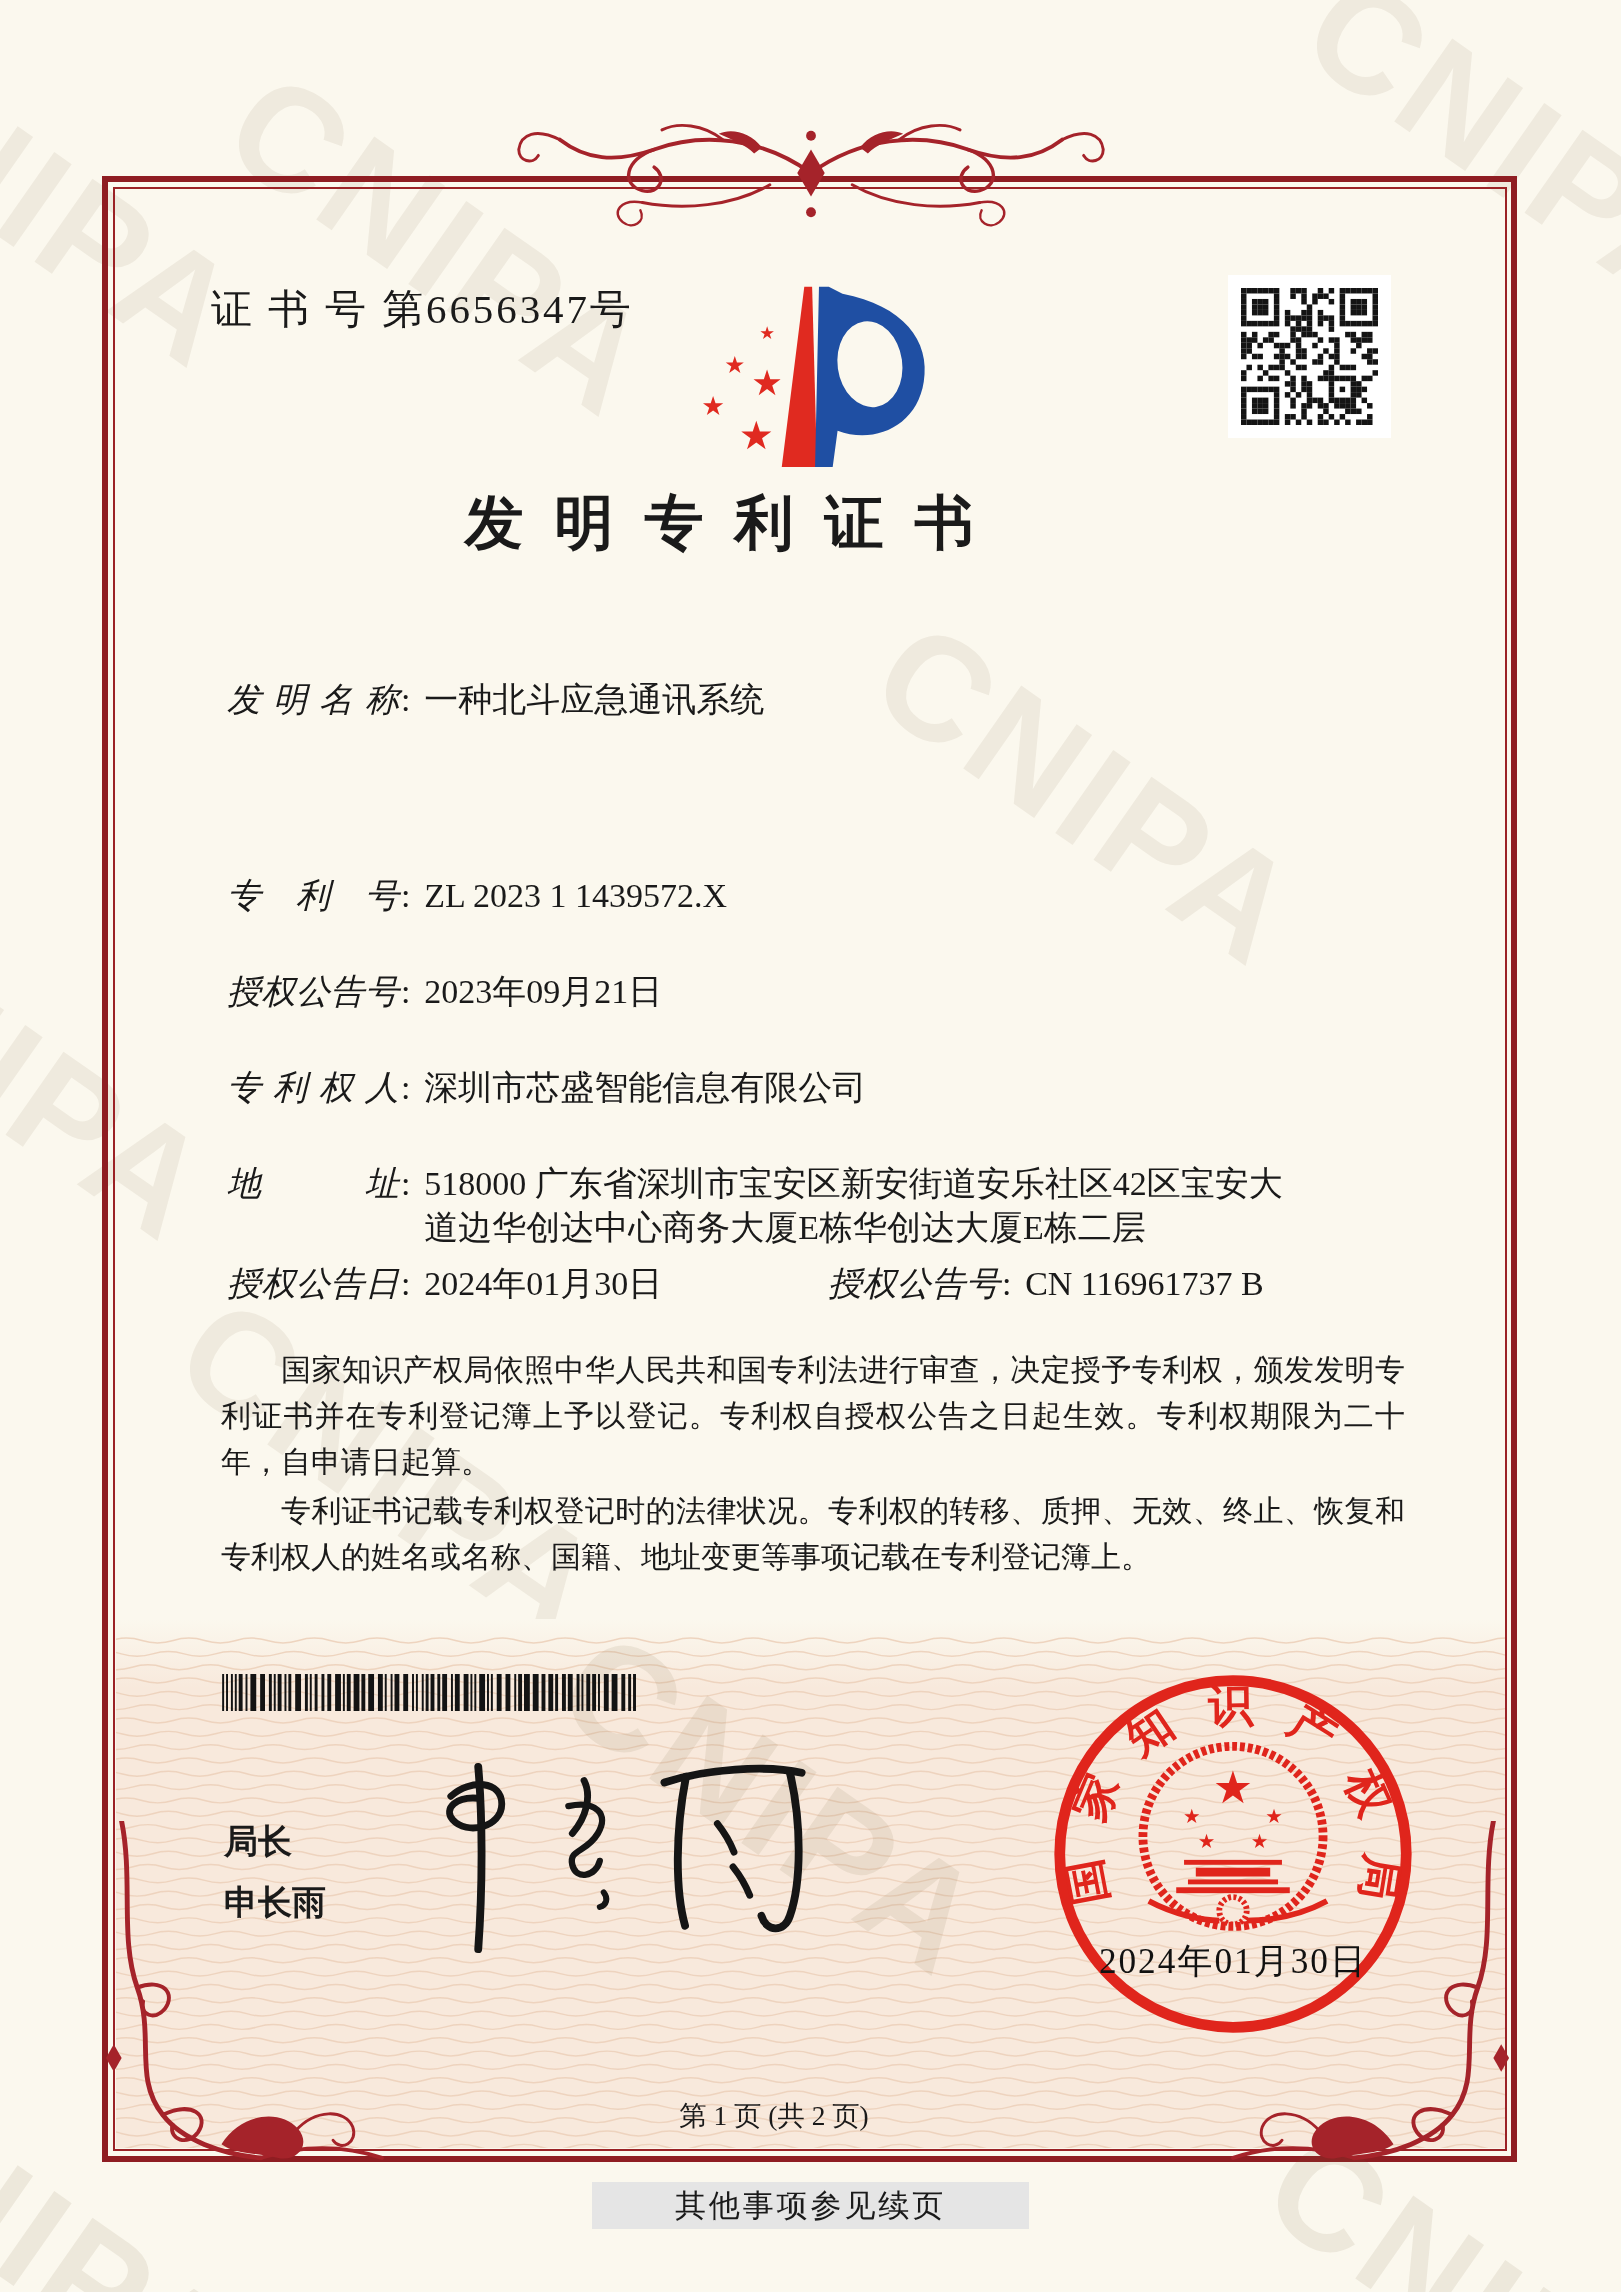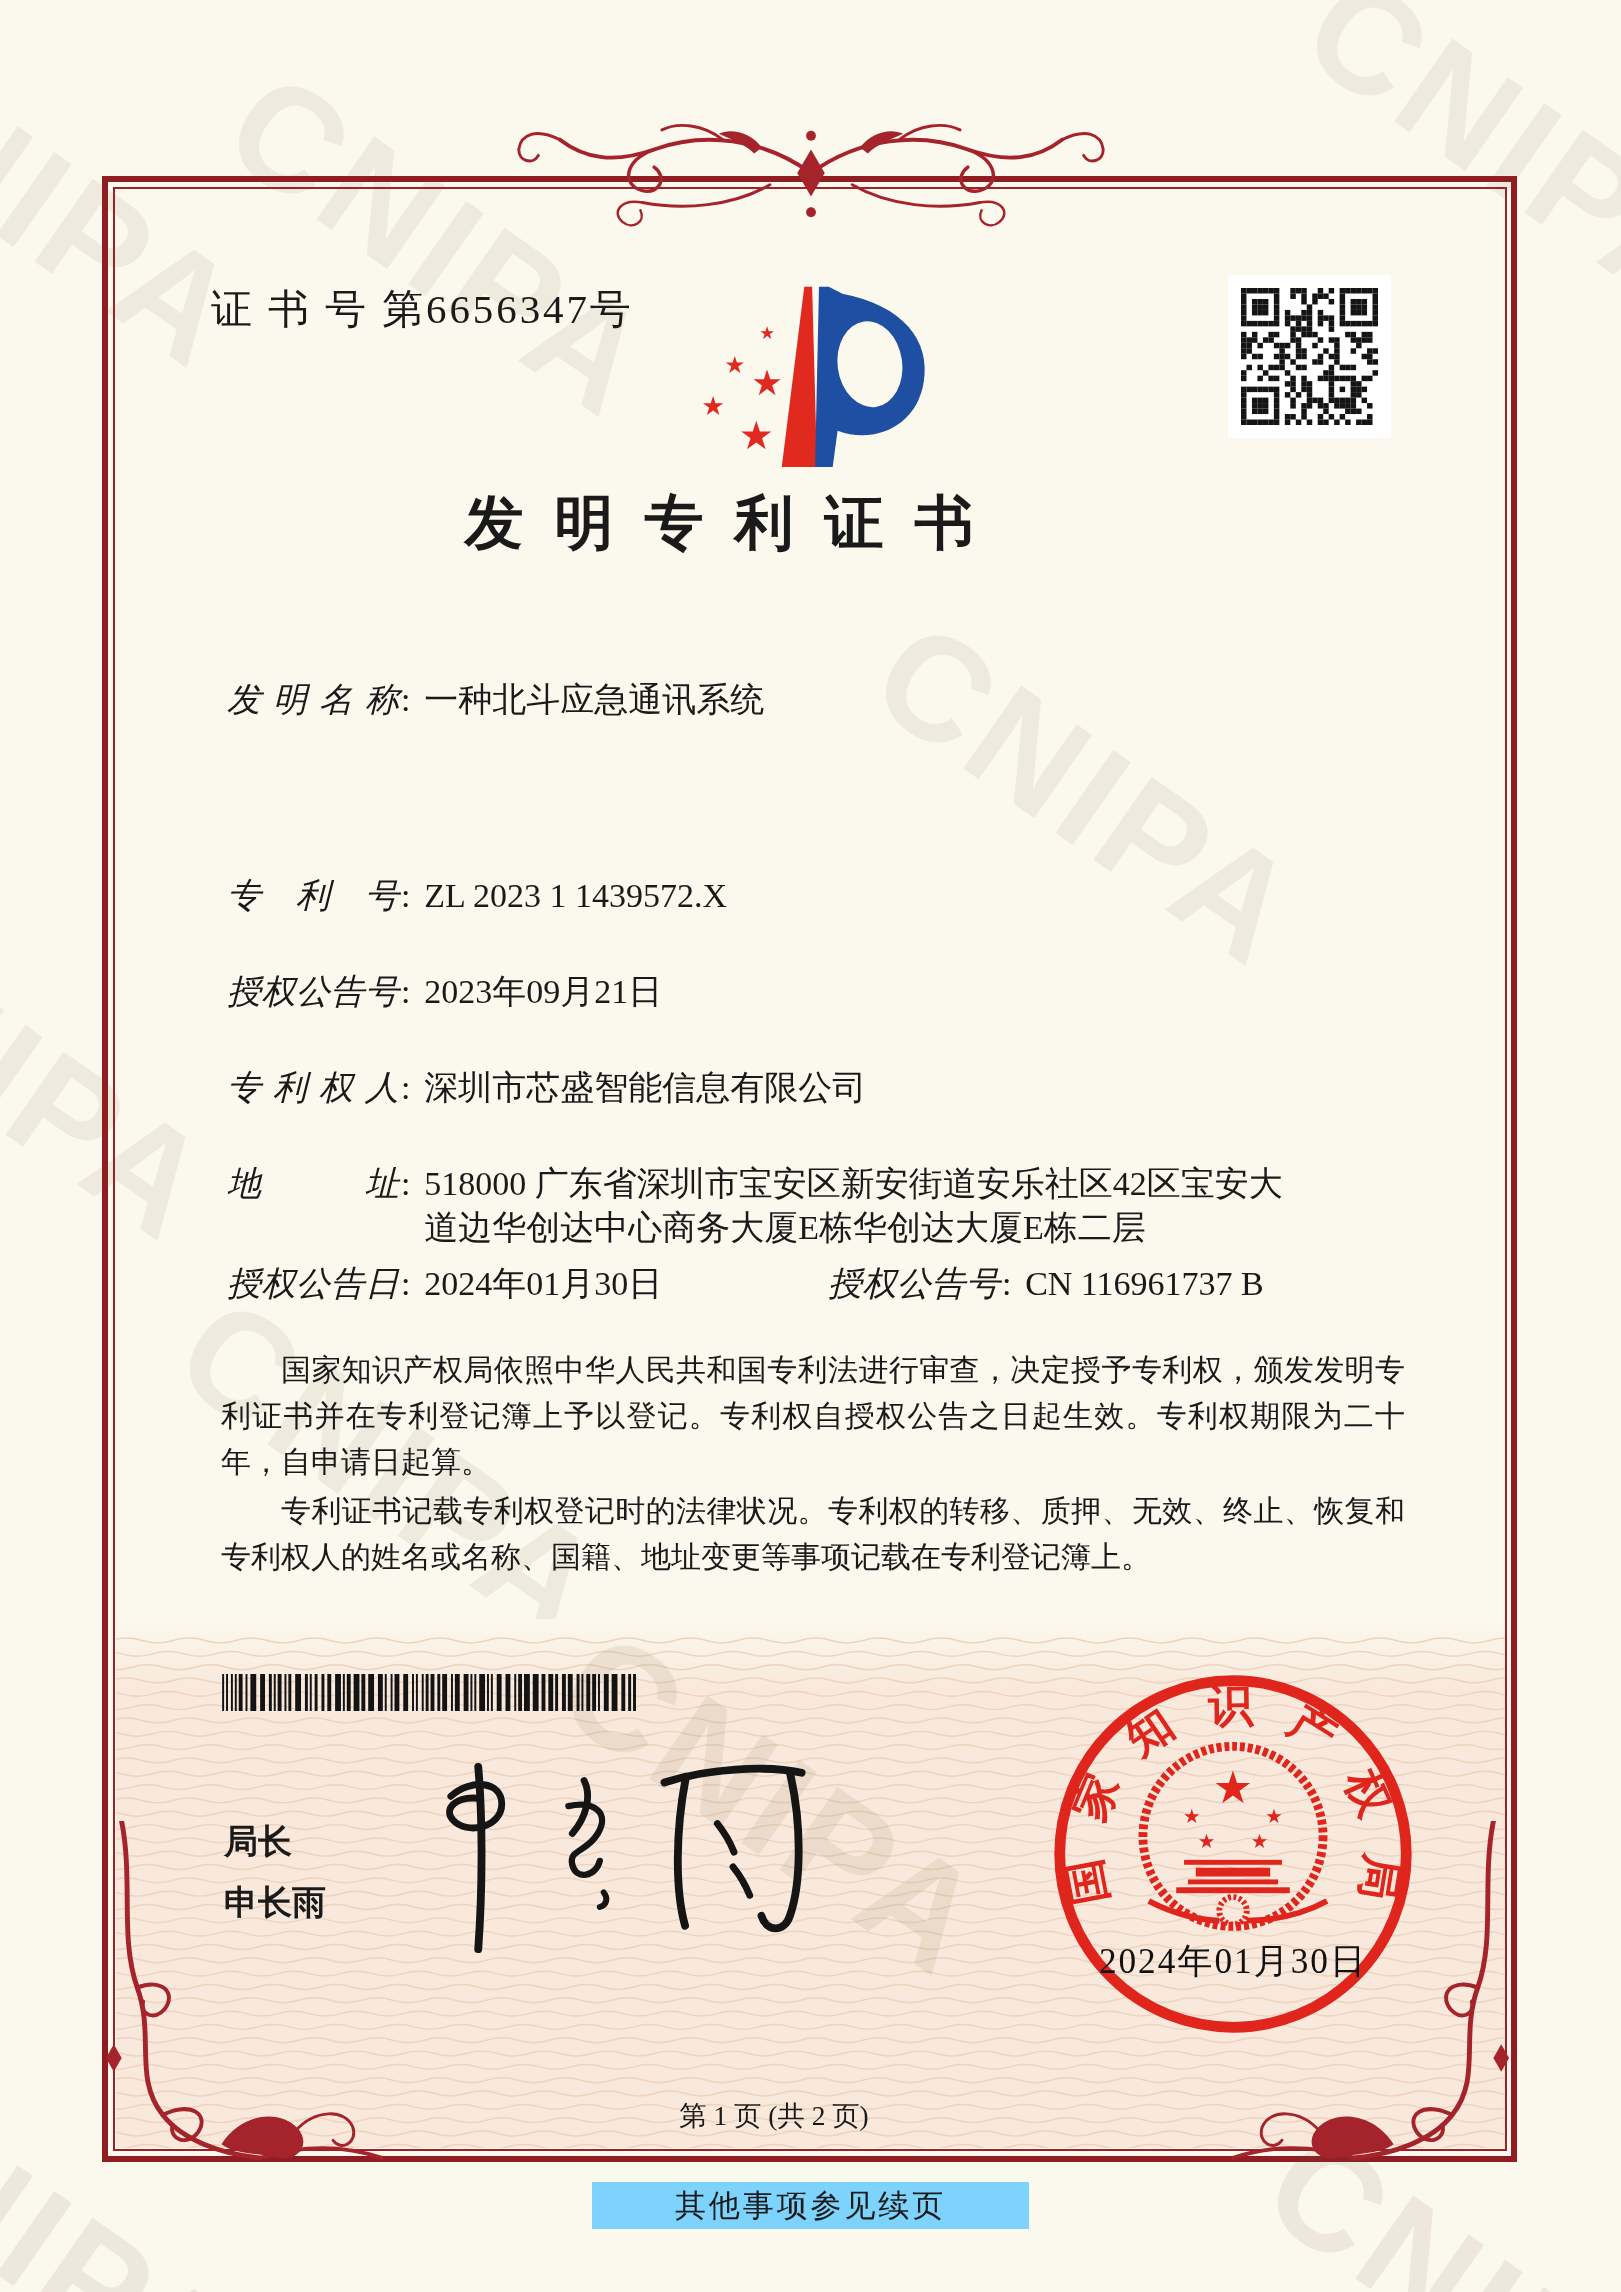--- a/index.html
+++ b/index.html
@@ -84,21 +84,21 @@
     font-weight:bold;font-size:34px;z-index:4;
   }
   .signature{position:absolute;left:392px;top:1753px;z-index:4;}
   .seal{position:absolute;left:1047px;top:1668px;z-index:5;}
   .page-info{
     position:absolute;left:627px;top:2098px;width:294px;
     text-align:center;font-size:27.4px;z-index:4;
   }
   .note-strip{
     position:absolute;left:592px;top:2182px;width:437px;height:47px;
-    background:#7dd3fc;z-index:4;text-align:center;
+    background:#e5e5e5;z-index:4;text-align:center;
   }
   .note-strip span{
     font-size:31px;line-height:47px;letter-spacing:2.9px;
   }
 </style>
 </head>
 <body>
 
 <div class="page">
 

